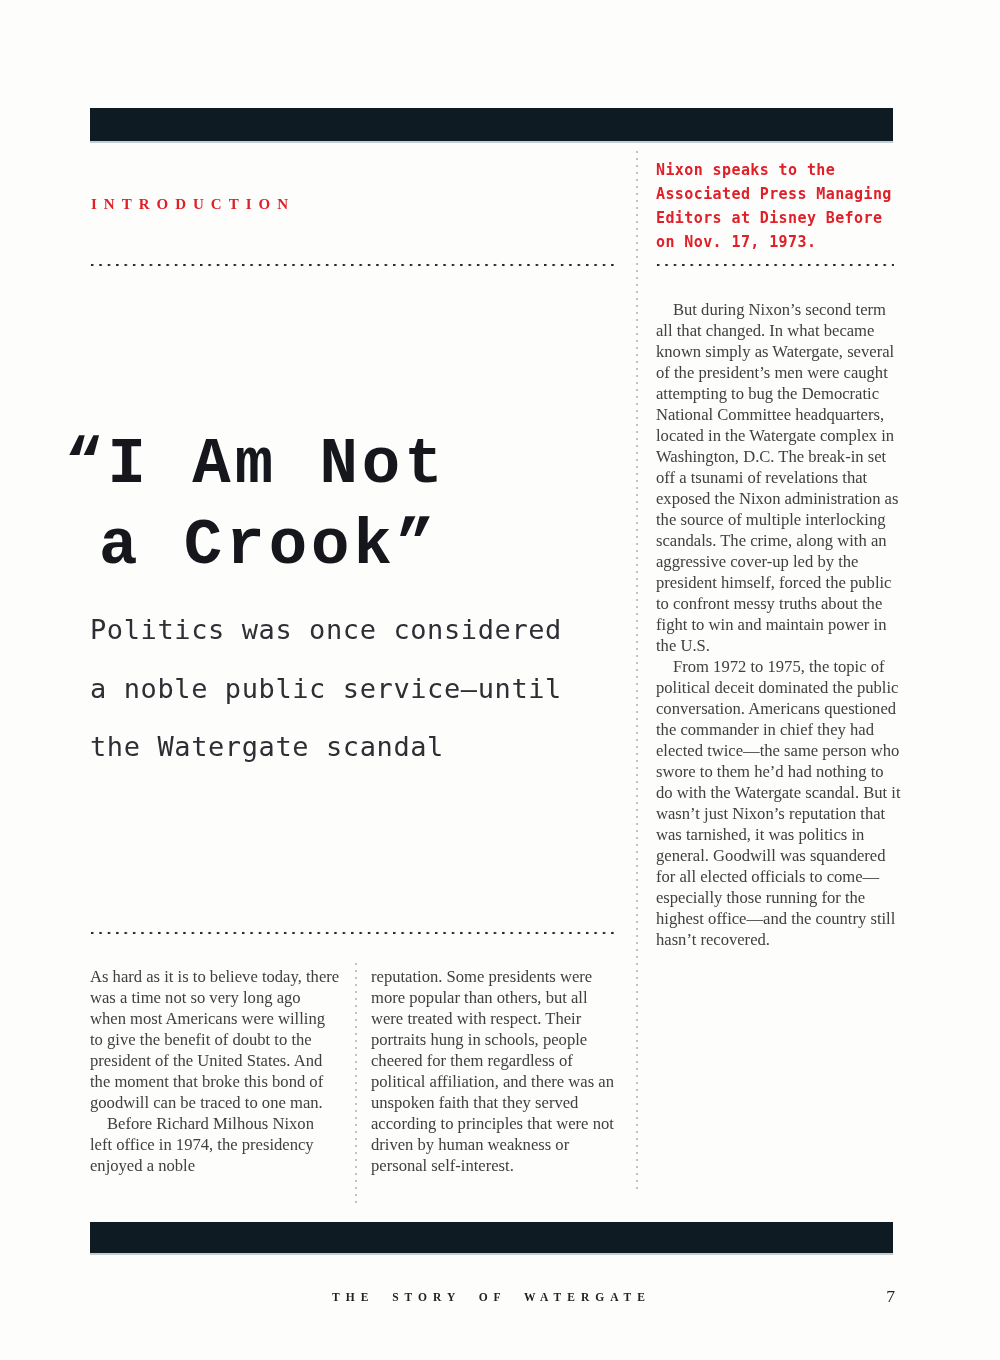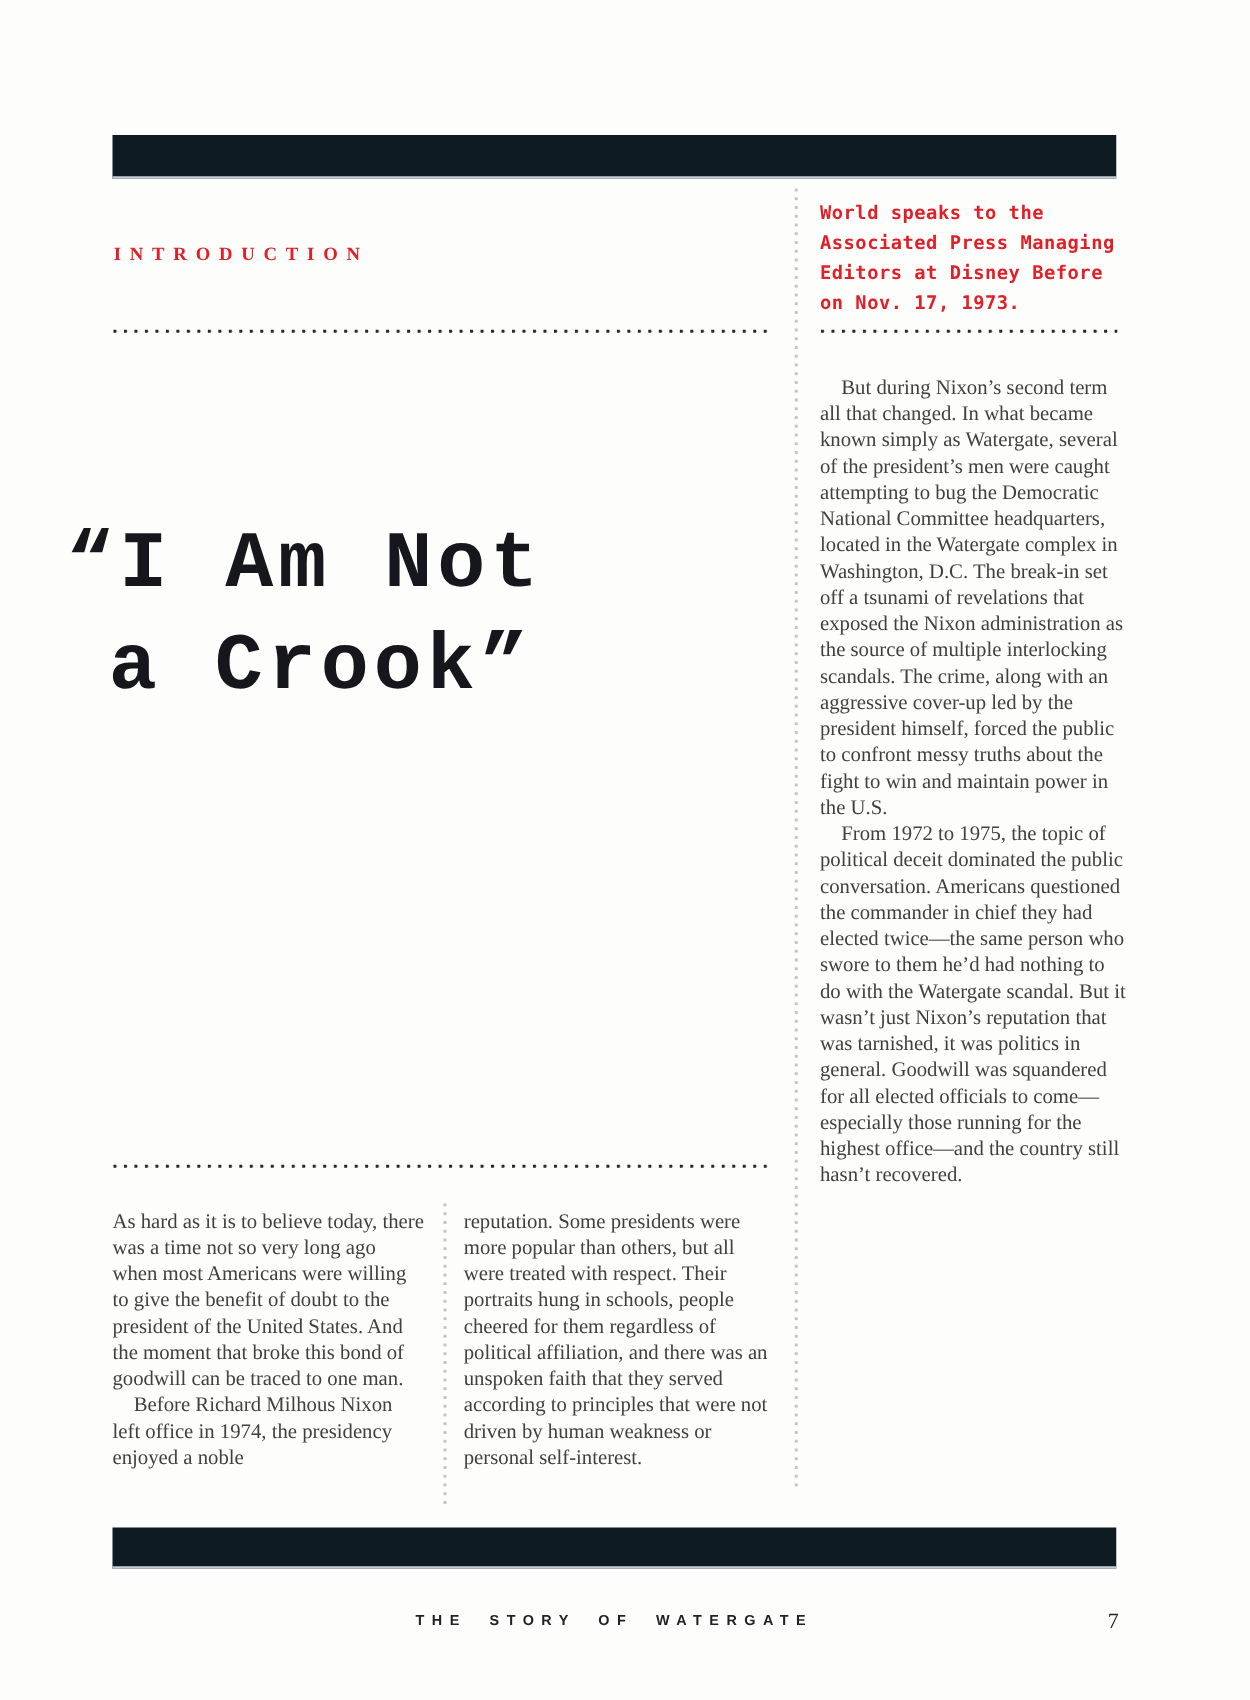--- a/index.html
+++ b/index.html
@@ -66,21 +66,21 @@
     line-height: 24px;
     letter-spacing: 0.4px;
     color: #e02028;
   }
 
   
   .headline {
     position: absolute;
     left: 53px;
     top: 413px;
-    margin: 0;
+    margin: 12px;
     font-family: "Liberation Mono", "DejaVu Sans Mono", monospace;
     font-weight: bold;
     font-size: 64px;
     line-height: 81px;
     letter-spacing: 4px;
     color: #16161d;
     white-space: nowrap;
   }
   .headline .hl-line { display: block; }
   .headline .hl-line2 { margin-left: 34px; }
@@ -111,21 +111,21 @@
   .col-mid   { left: 371px; top: 966px; width: 246px; }
   .col-right { left: 656px; top: 299px; width: 245px; }
 
   
   .footer-title {
     position: absolute;
     left: 90px;
     top: 1291px;
     width: 803px;
     text-align: center;
-    font-family: Liberation Sans, sans-serif;
+    font-family: Liberation Serif, serif;
     font-weight: bold;
     font-size: 11.5px;
     letter-spacing: 6px;
     word-spacing: 9px;
     color: #222226;
   }
   .page-number {
     position: absolute;
     left: 860px;
     top: 1286px;
@@ -139,35 +139,40 @@
 </head>
 <body>
 
 <div class="page">
 
   <div class="bar top"></div>
 
   <div class="kicker">INTRODUCTION</div>
 
   <div class="caption">
-    <div>World speaks to the</div>
+    <div>Nixon speaks to the</div>
     <div>Associated Press Managing</div>
     <div>Editors at Disney Before</div>
     <div>on Nov. 17, 1973.</div>
   </div>
 
   <div class="hrule left-top"></div>
   <div class="hrule right-top"></div>
   <div class="vrule main"></div>
 
   <h1 class="headline">
     <span class="hl-line">“I Am Not</span>
     <span class="hl-line hl-line2">a Crook”</span>
   </h1>
 
+  <div class="deck">
+    <div>Politics was once considered</div>
+    <div>a noble public service—until</div>
+    <div>the Watergate scandal</div>
+  </div>
 
   <div class="hrule left-mid"></div>
   <div class="vrule cols"></div>
 
   <div class="col col-left">
     <p>As hard as it is to believe today, there was a time not so very long ago when most Americans were willing to give the benefit of doubt to the president of the United States. And the moment that broke this bond of goodwill can be traced to one man.</p>
     <p class="indent">Before Richard Milhous Nixon left office in 1974, the presidency enjoyed a noble</p>
   </div>
 
   <div class="col col-mid">

